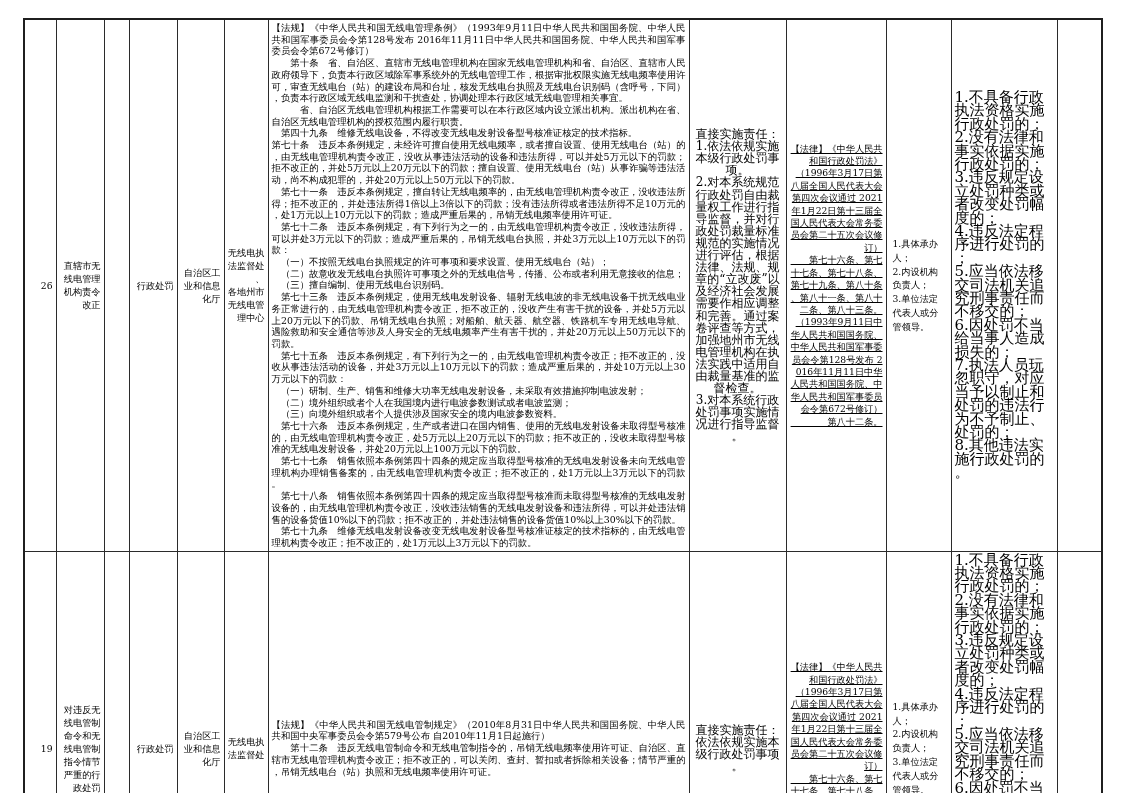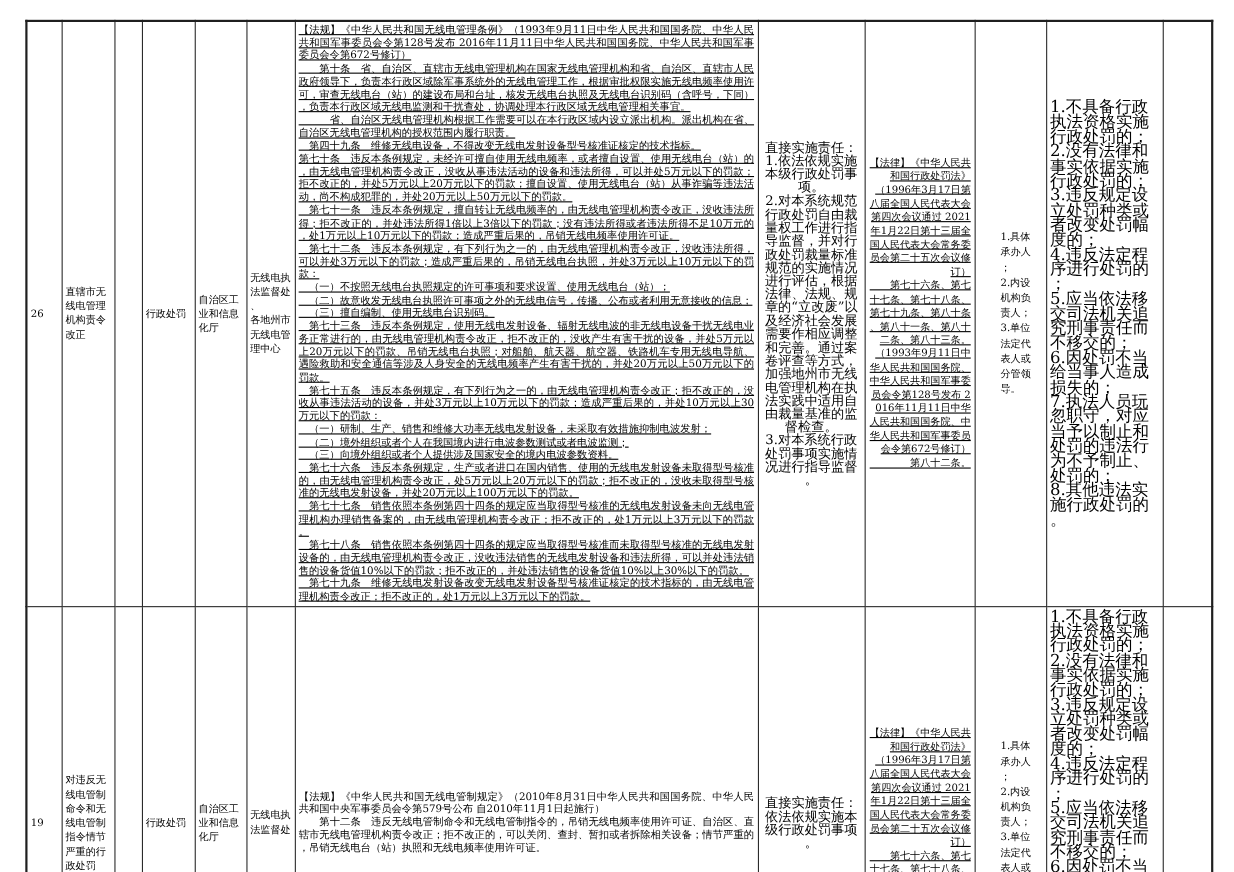--- a/index.html
+++ b/index.html
@@ -22,27 +22,27 @@
     border:1px solid #2b2b2b;
     vertical-align:middle;
     padding:2px 3px;
     overflow:hidden;
   }
   .cellbox {
     white-space:pre-wrap;
     line-break:anywhere;
     word-break:break-all;
   }
-  .ctr { text-align:left; }
+  .ctr { text-align:right; }
   .small { font-size:9.2px; line-height:13px; }
-  .v-top { vertical-align:top;text-decoration:underline; }
+  .v-top { vertical-align:top; }
   .legal  { font-size:9.4px; line-height:11.7px; text-align:justify; }
   .resp   { font-size:12px; line-height:12.1px; text-align:center; }
   .law    { font-size:9.2px; line-height:12.4px; text-align:right;text-decoration:underline; }
-  .person { font-size:9.2px; line-height:13.8px; text-align:left; padding-left:23px; padding-right:6px; }
+  .person { font-size:9.2px; line-height:13.8px; text-align:left; padding-left:6px; padding-right:6px; }
   .acct   { font-size:15px; line-height:13.4px; text-align:left; }
   .r1 td { height:516px; }
   .r2 td { height:215px; }
 </style>
 </head>
 <body>
 
 <div class="page">
   <table class="doc">
     <colgroup>

